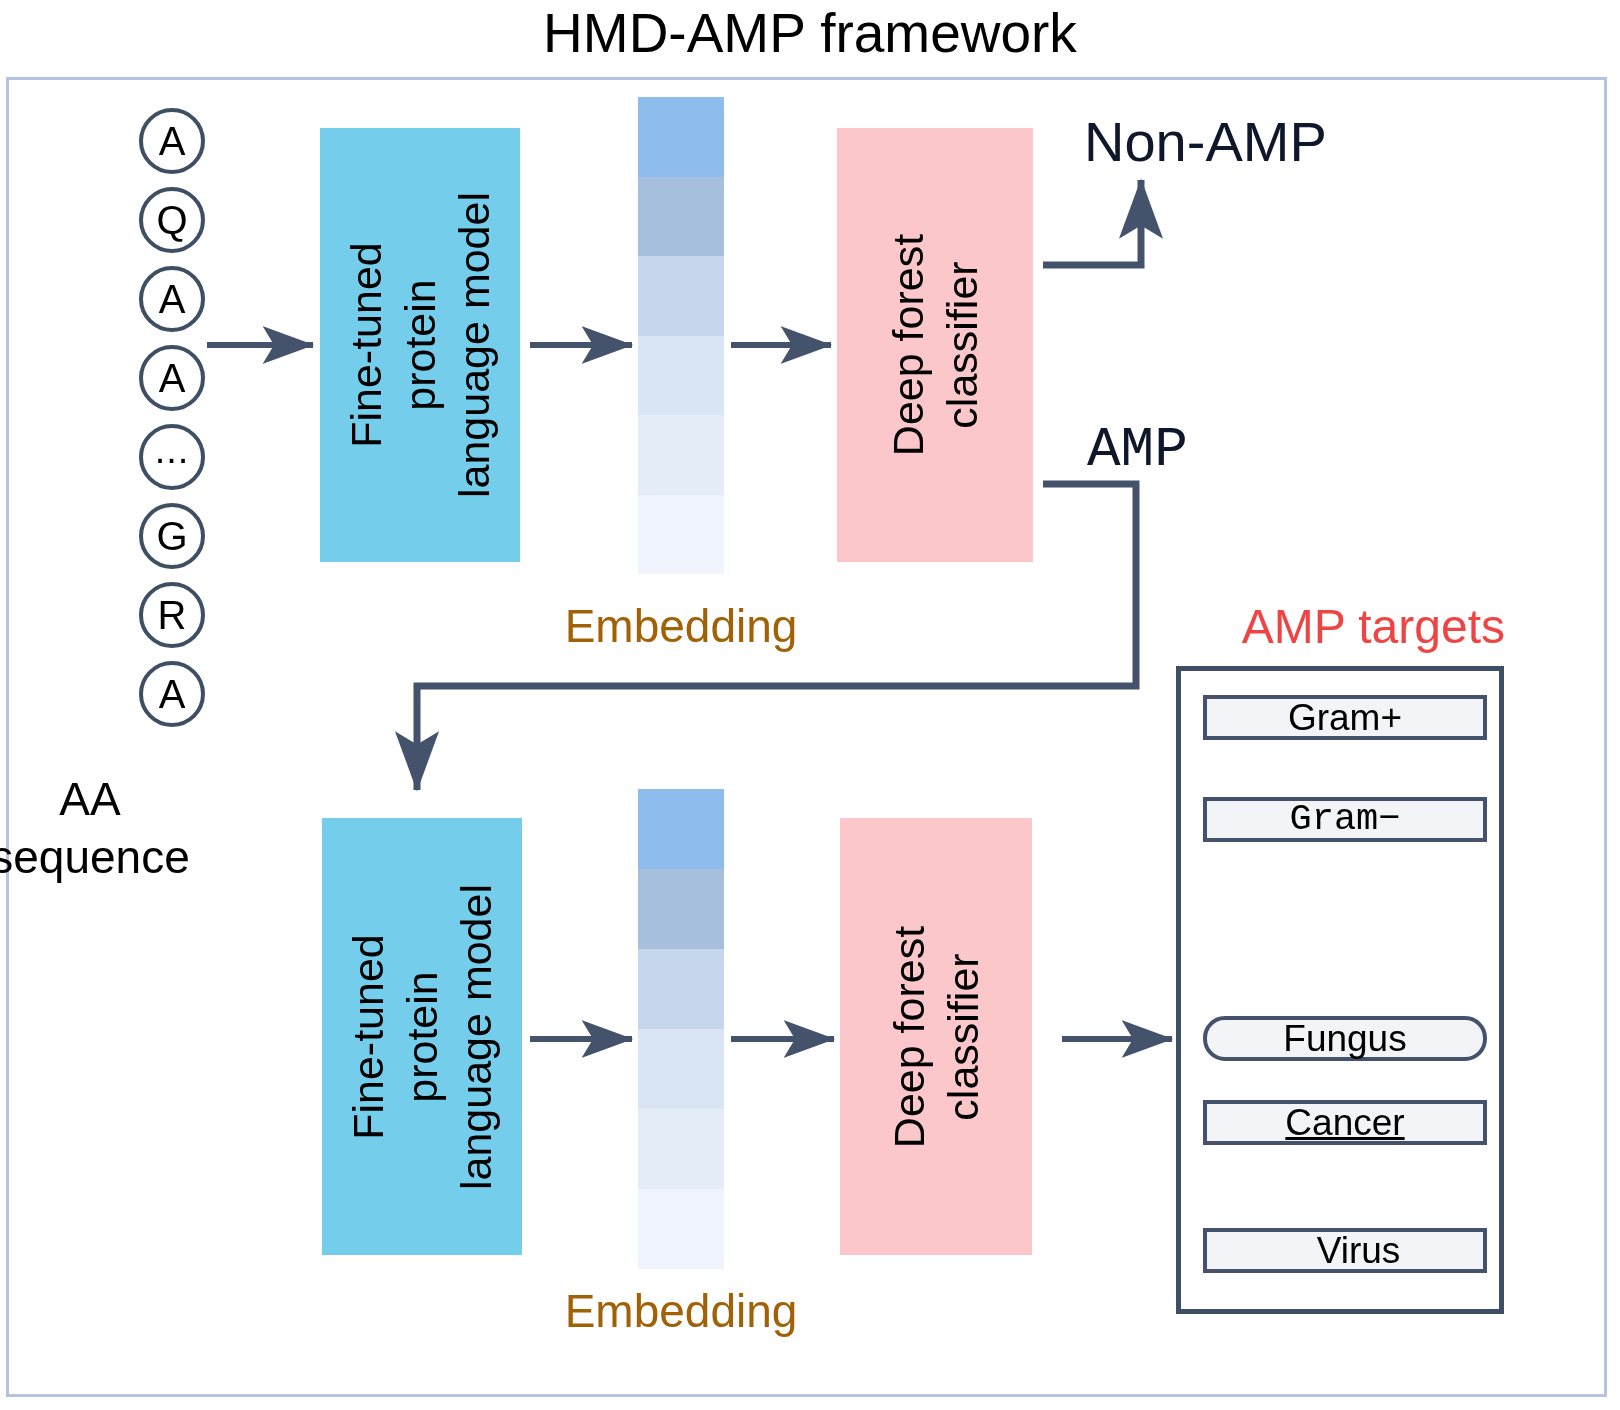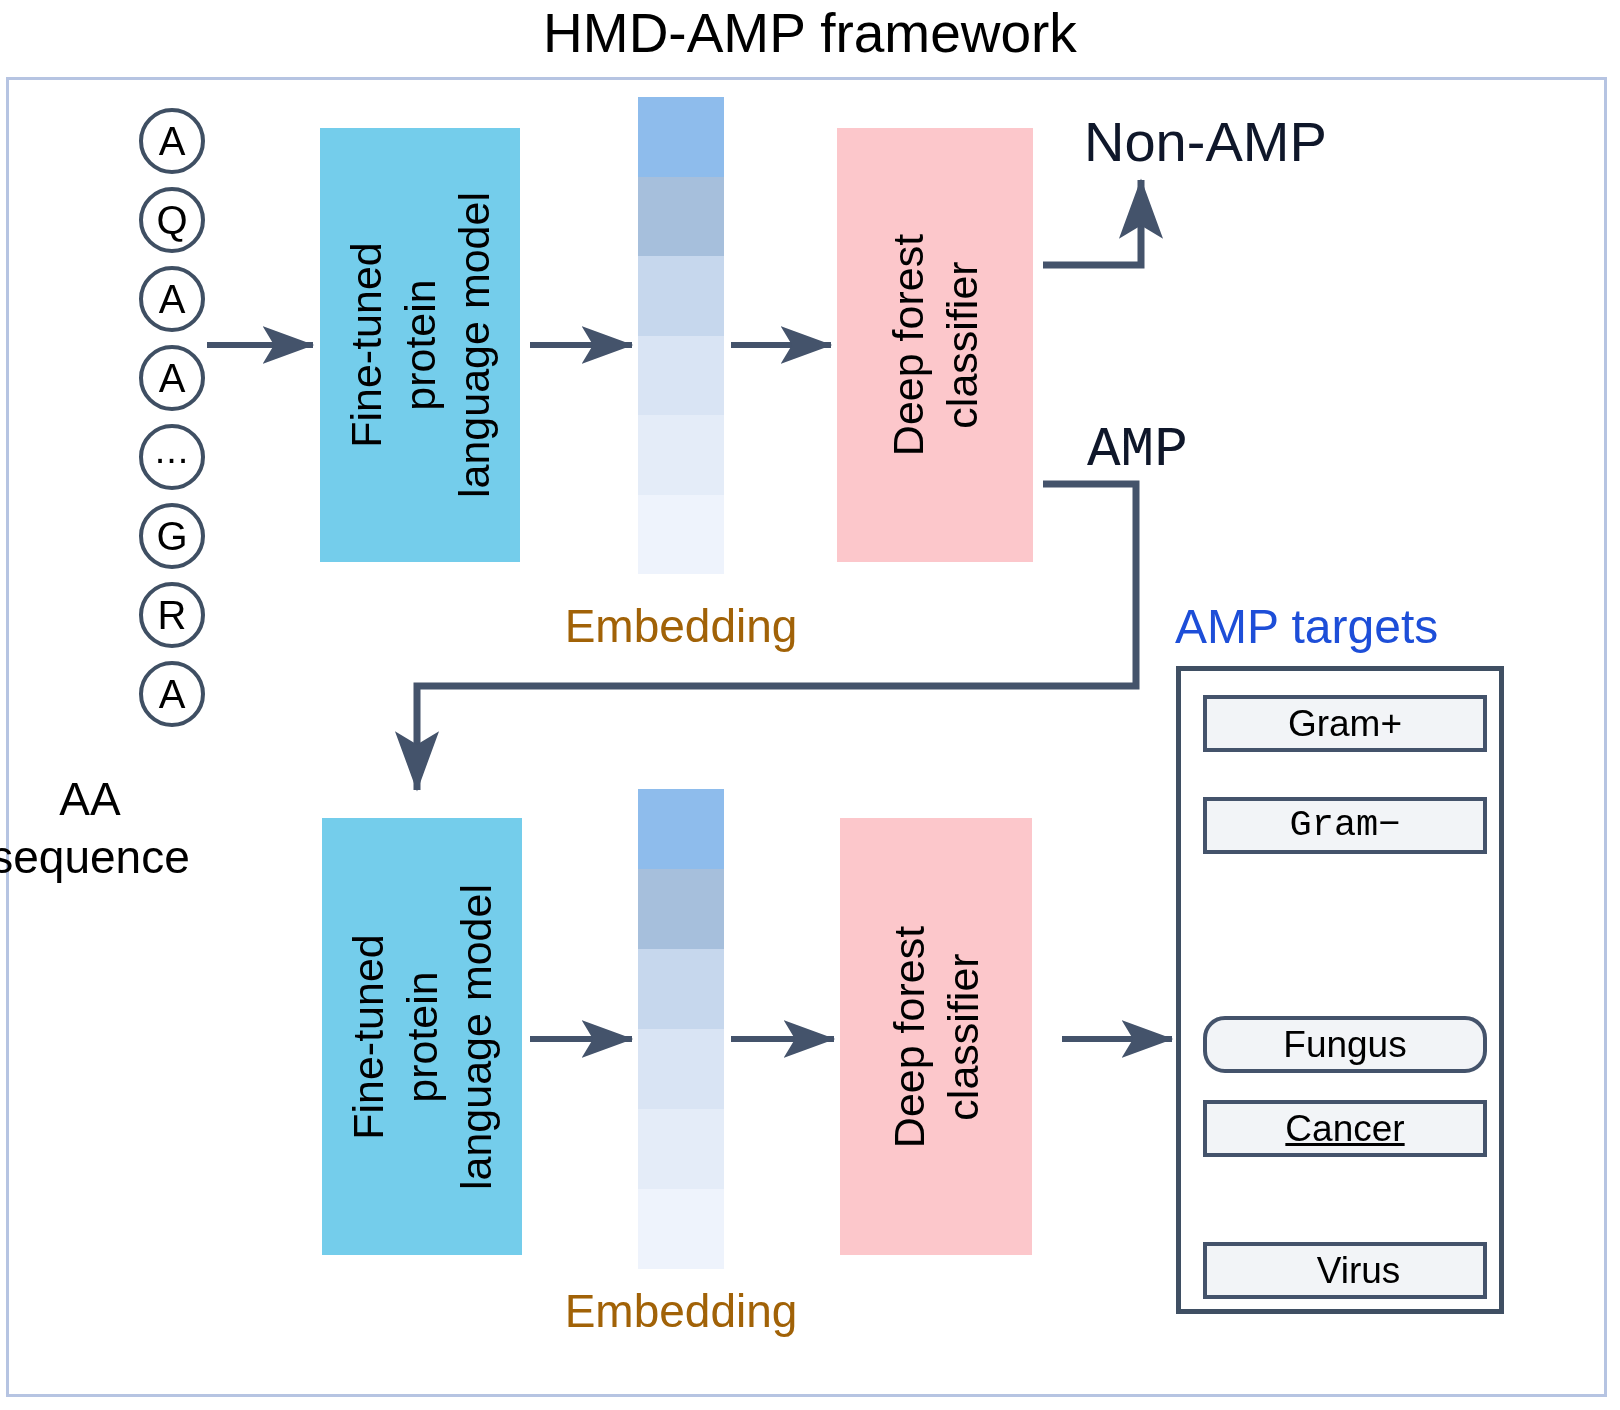--- a/index.html
+++ b/index.html
@@ -131,41 +131,41 @@
     white-space: nowrap;
     margin-left: 36px;
   }
 
   
   #amp-targets-title {
     position: absolute;
     left: 1175px;
     top: 598px;
     width: 330px;
-    text-align: left;
+    text-align: right;
     font-size: 48px;
-    color: #1d4ed8;
+    color: #ef4444;
     line-height: 58px;
     white-space: nowrap;
   }
   #amp-targets-box {
     position: absolute;
     left: 1176px;
     top: 666px;
     width: 328px;
     height: 648px;
     border: 5px solid #3f4f63;
     box-sizing: border-box;
     background: #ffffff;
   }
   .target-item {
     position: absolute;
     left: 22px;
     width: 284px;
-    height: 57px;
+    height: 45px;
     border: 4px solid #44536b;
     box-sizing: border-box;
     background: #f2f4f7;
     display: flex;
     align-items: center;
     justify-content: center;
     font-size: 37px;
     color: #000000;
     line-height: 1;
     white-space: nowrap;
@@ -273,21 +273,21 @@
       <div>classifier</div>
     </div>
   </div>
 
   <div id="amp-targets-title">AMP targets</div>
   <div id="amp-targets-box">
     <div class="target-item" style="top:24px;">Gram+</div>
     <div class="target-item" style="top:126px;font-family:Liberation Mono, monospace;">Gram−</div>
     <div class="target-item" style="top:345px;border-radius:22px;">Fungus</div>
     <div class="target-item" style="top:429px;text-decoration:underline;">Cancer</div>
-    <div class="target-item" style="top:571px;padding-left:27px;">Virus</div>
+    <div class="target-item" style="top:557px;padding-left:27px;">Virus</div>
   </div>
 
   <svg id="connectors" viewBox="0 0 1620 1410" width="1620" height="1410">
     <defs>
       <marker id="arrowhead" markerWidth="9" markerHeight="7" refX="8.4" refY="3.5" orient="auto" markerUnits="strokeWidth">
         <path d="M0,0.35 L8.6,3.5 L0,6.65 L1.9,3.5 Z" fill="#44536b"></path>
       </marker>
     </defs>
 
     <line x1="207" y1="345" x2="313" y2="345" stroke="#44536b" stroke-width="6" marker-end="url(#arrowhead)"></line>

